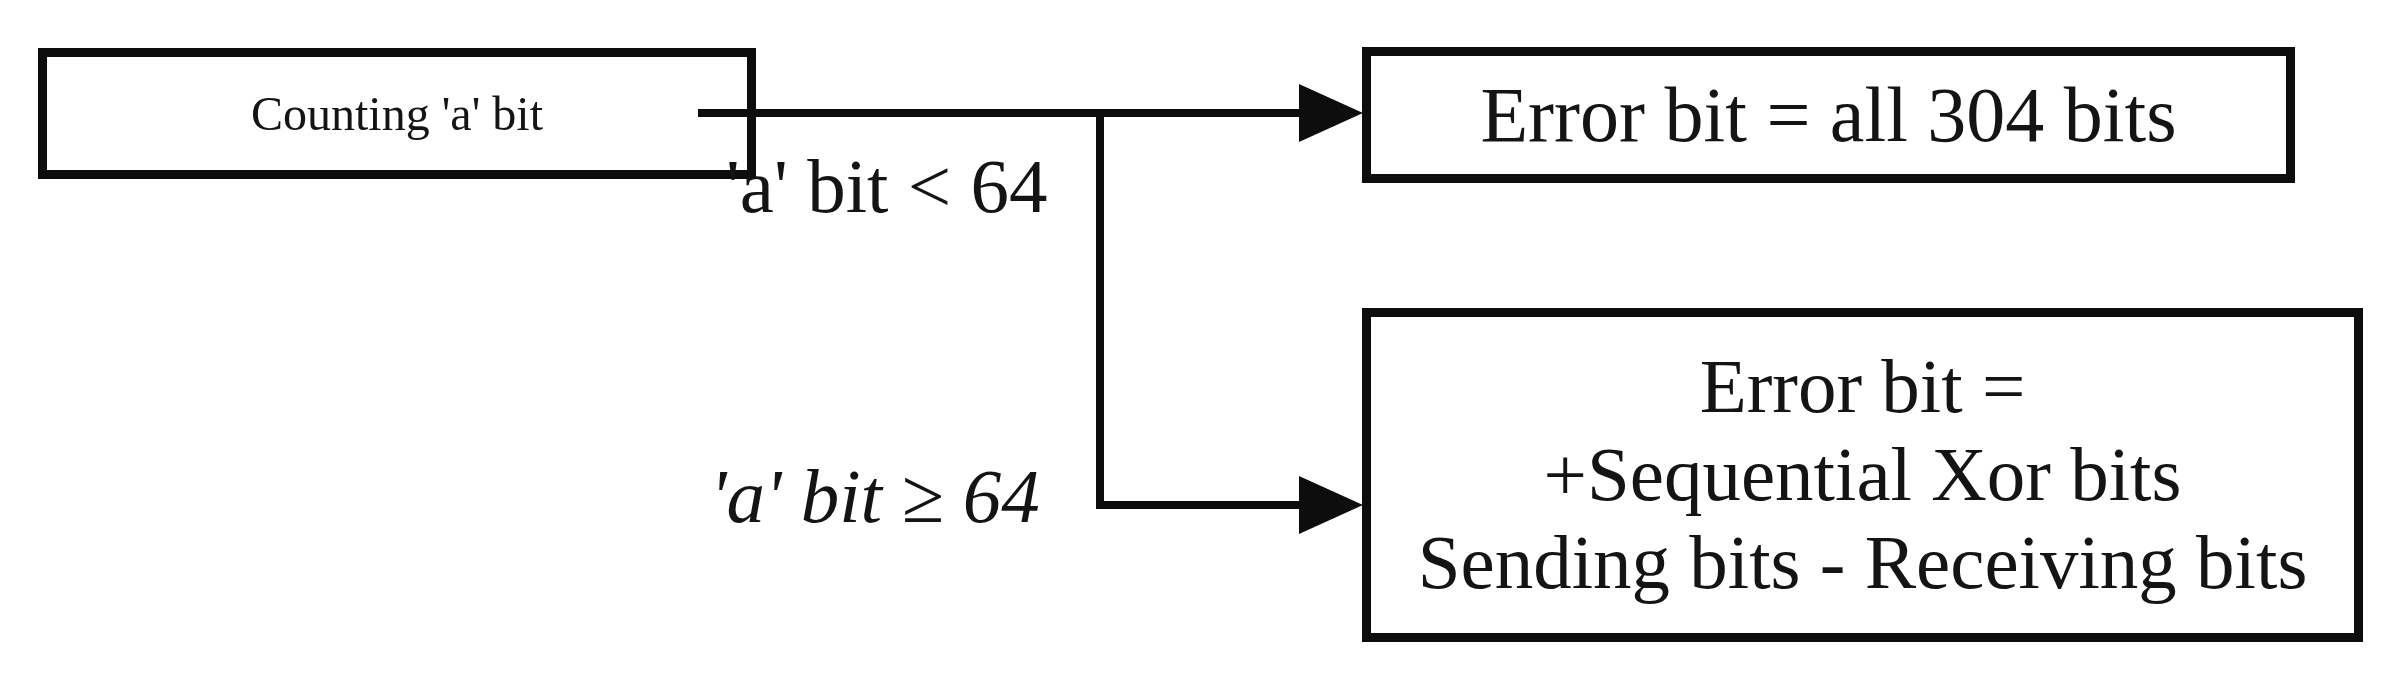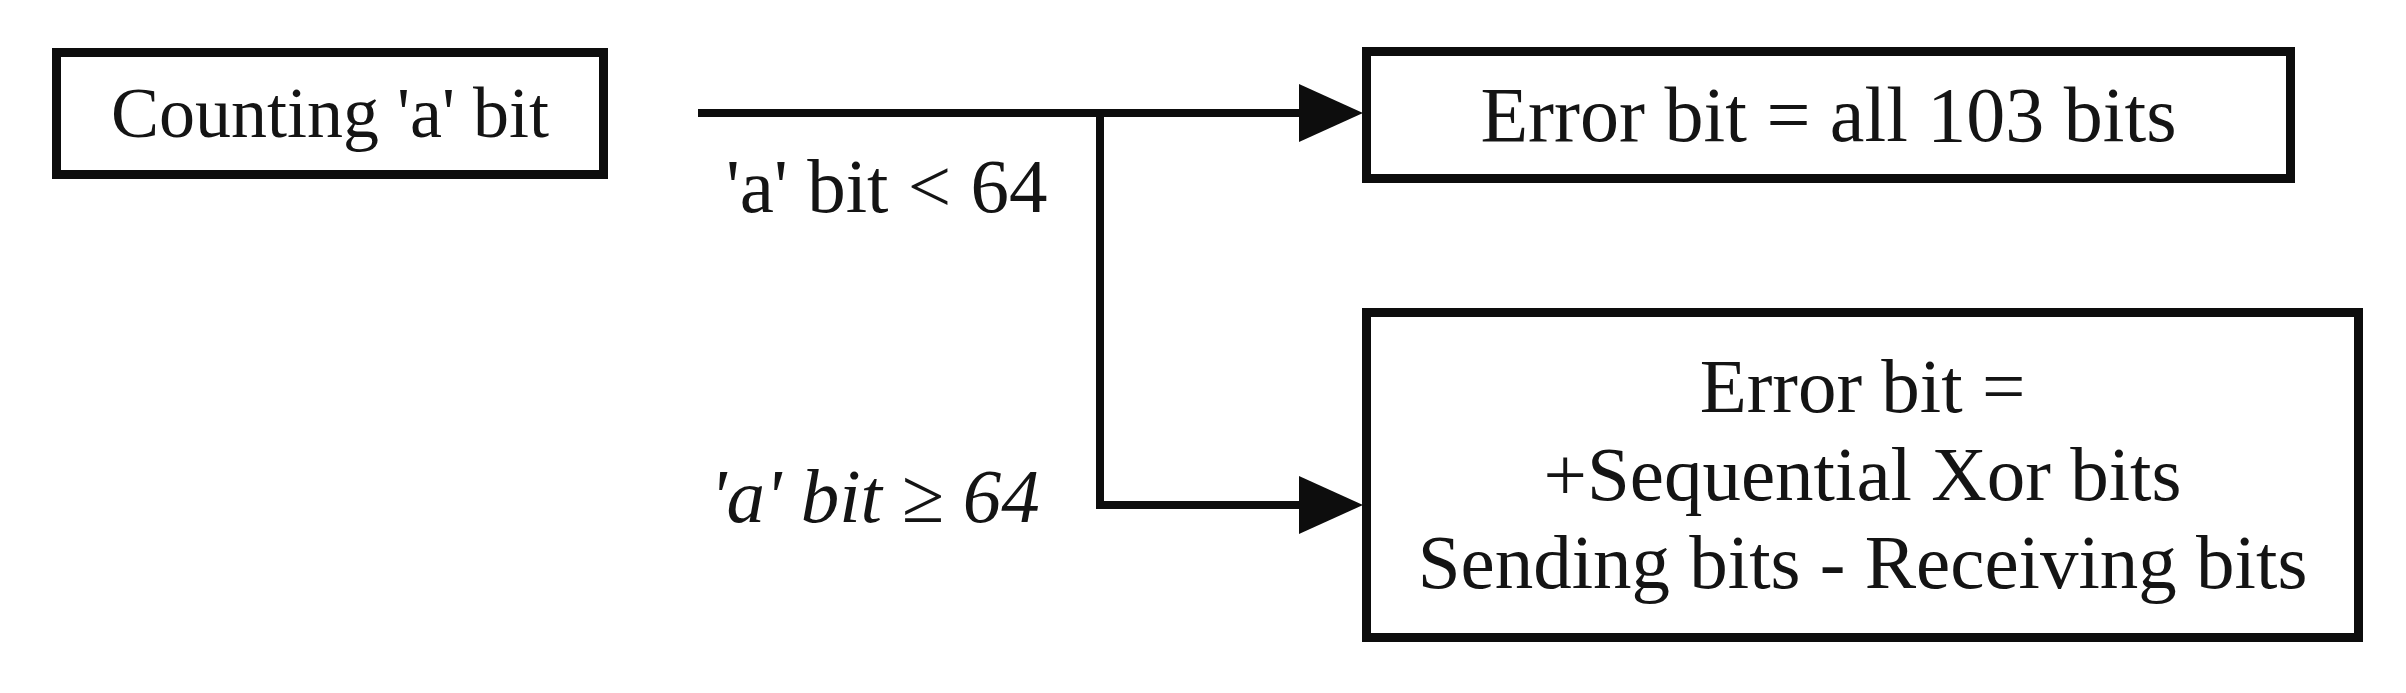--- a/index.html
+++ b/index.html
@@ -23,23 +23,23 @@
     background: #ffffff;
     display: flex;
     align-items: center;
     justify-content: center;
     text-align: center;
   }
   .node .node-label {
     white-space: nowrap;
   }
   #node-counting {
-    left: 52px; top: 48px;
-    width: 556px; height: 131px;
-    font-size: 72px;
+    left: 38px; top: 48px;
+    width: 718px; height: 131px;
+    font-size: 48px;
   }
   #node-error-all {
     left: 1362px; top: 47px;
     width: 933px; height: 136px;
     font-size: 78px;
   }
   #node-error-formula {
     left: 1362px; top: 308px;
     width: 1001px; height: 334px;
     font-size: 77px;
@@ -94,21 +94,21 @@
   <div class="arrowhead" id="arrowhead-lt"></div>
   <div class="edge-label" id="edge-label-lt">'a' bit &lt; 64</div>
 
   <div class="edge-line" id="line-branch-vertical"></div>
 
   <div class="edge-line" id="line-ge"></div>
   <div class="arrowhead" id="arrowhead-ge"></div>
   <div class="edge-label" id="edge-label-ge">'a' bit ≥ 64</div>
 
   <div class="node" id="node-error-all">
-    <span class="node-label">Error bit = all 103 bits</span>
+    <span class="node-label">Error bit = all 304 bits</span>
   </div>
 
   <div class="node" id="node-error-formula">
     <span class="node-label">Error bit =</span>
     <span class="node-label">+Sequential Xor bits</span>
     <span class="node-label">Sending bits - Receiving bits</span>
   </div>
 
 </div>
 

